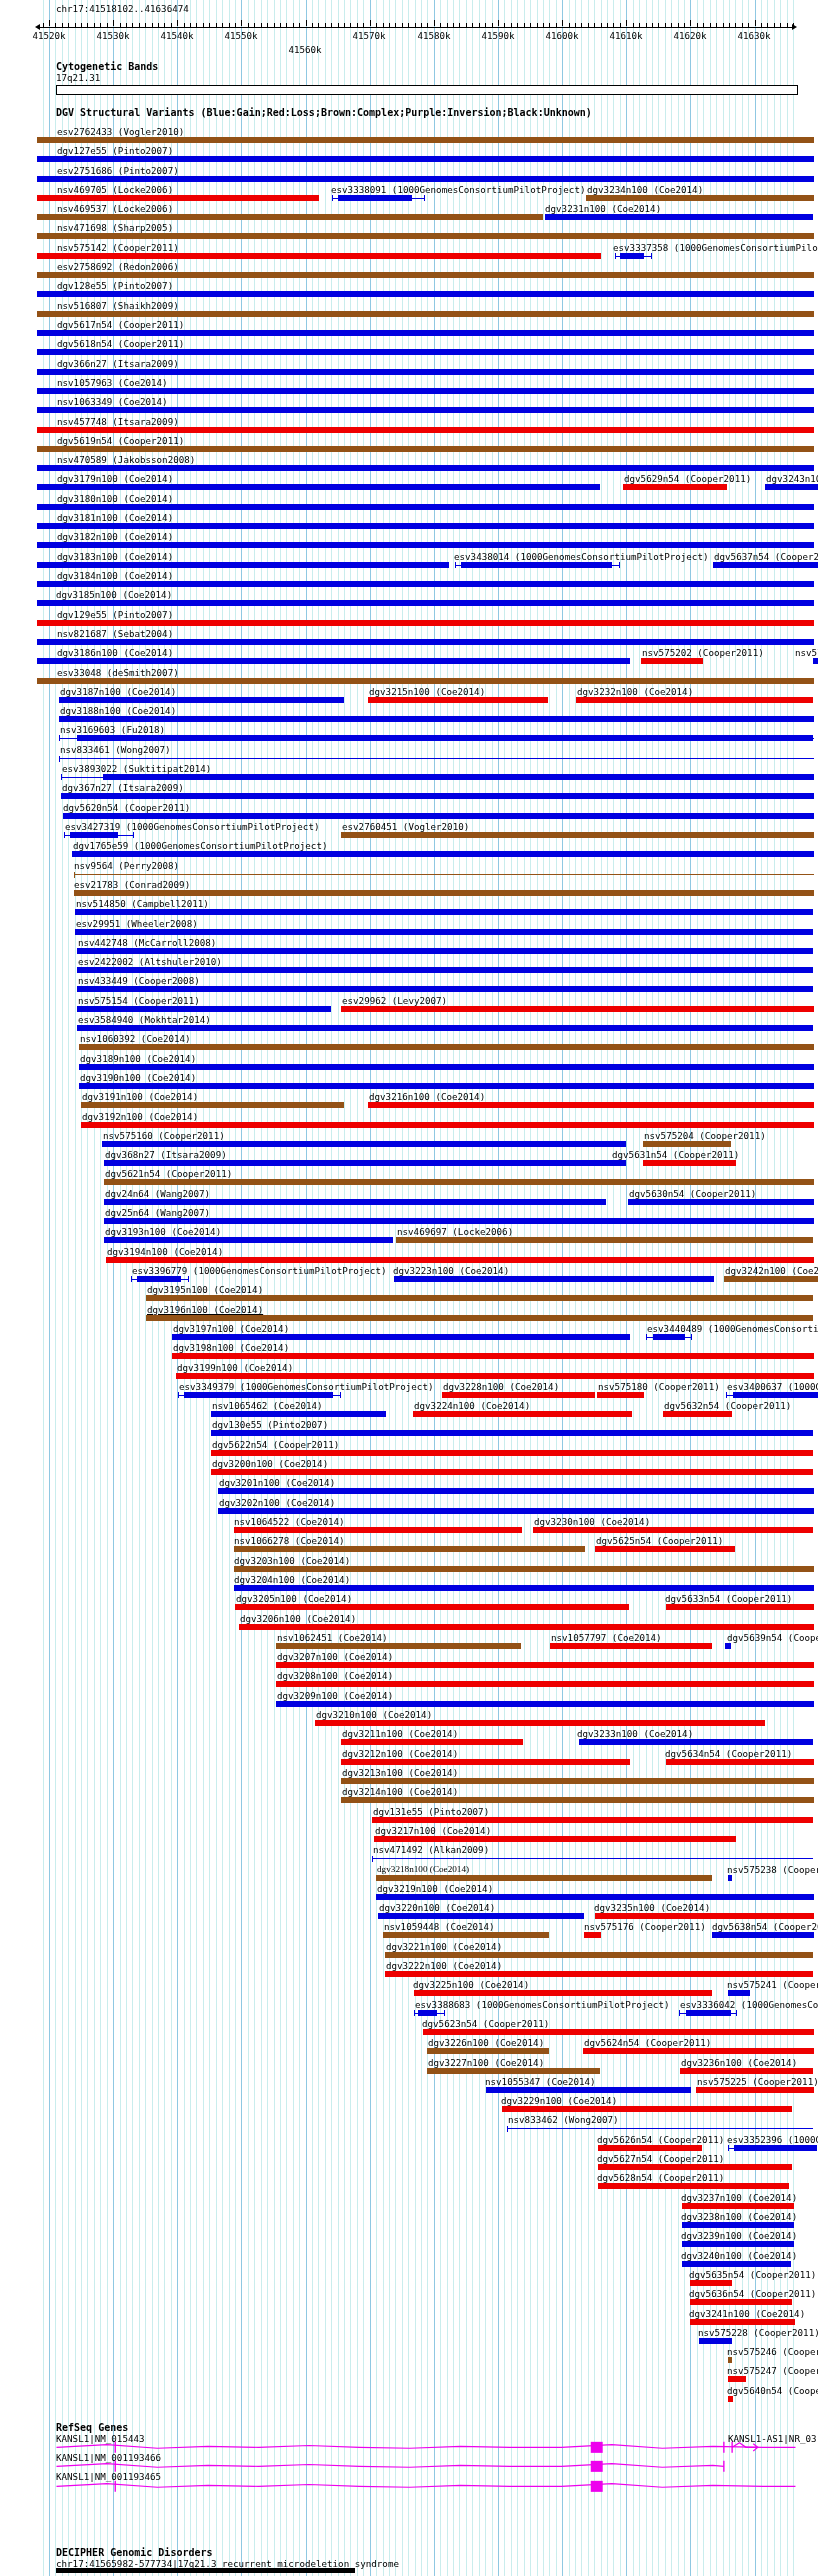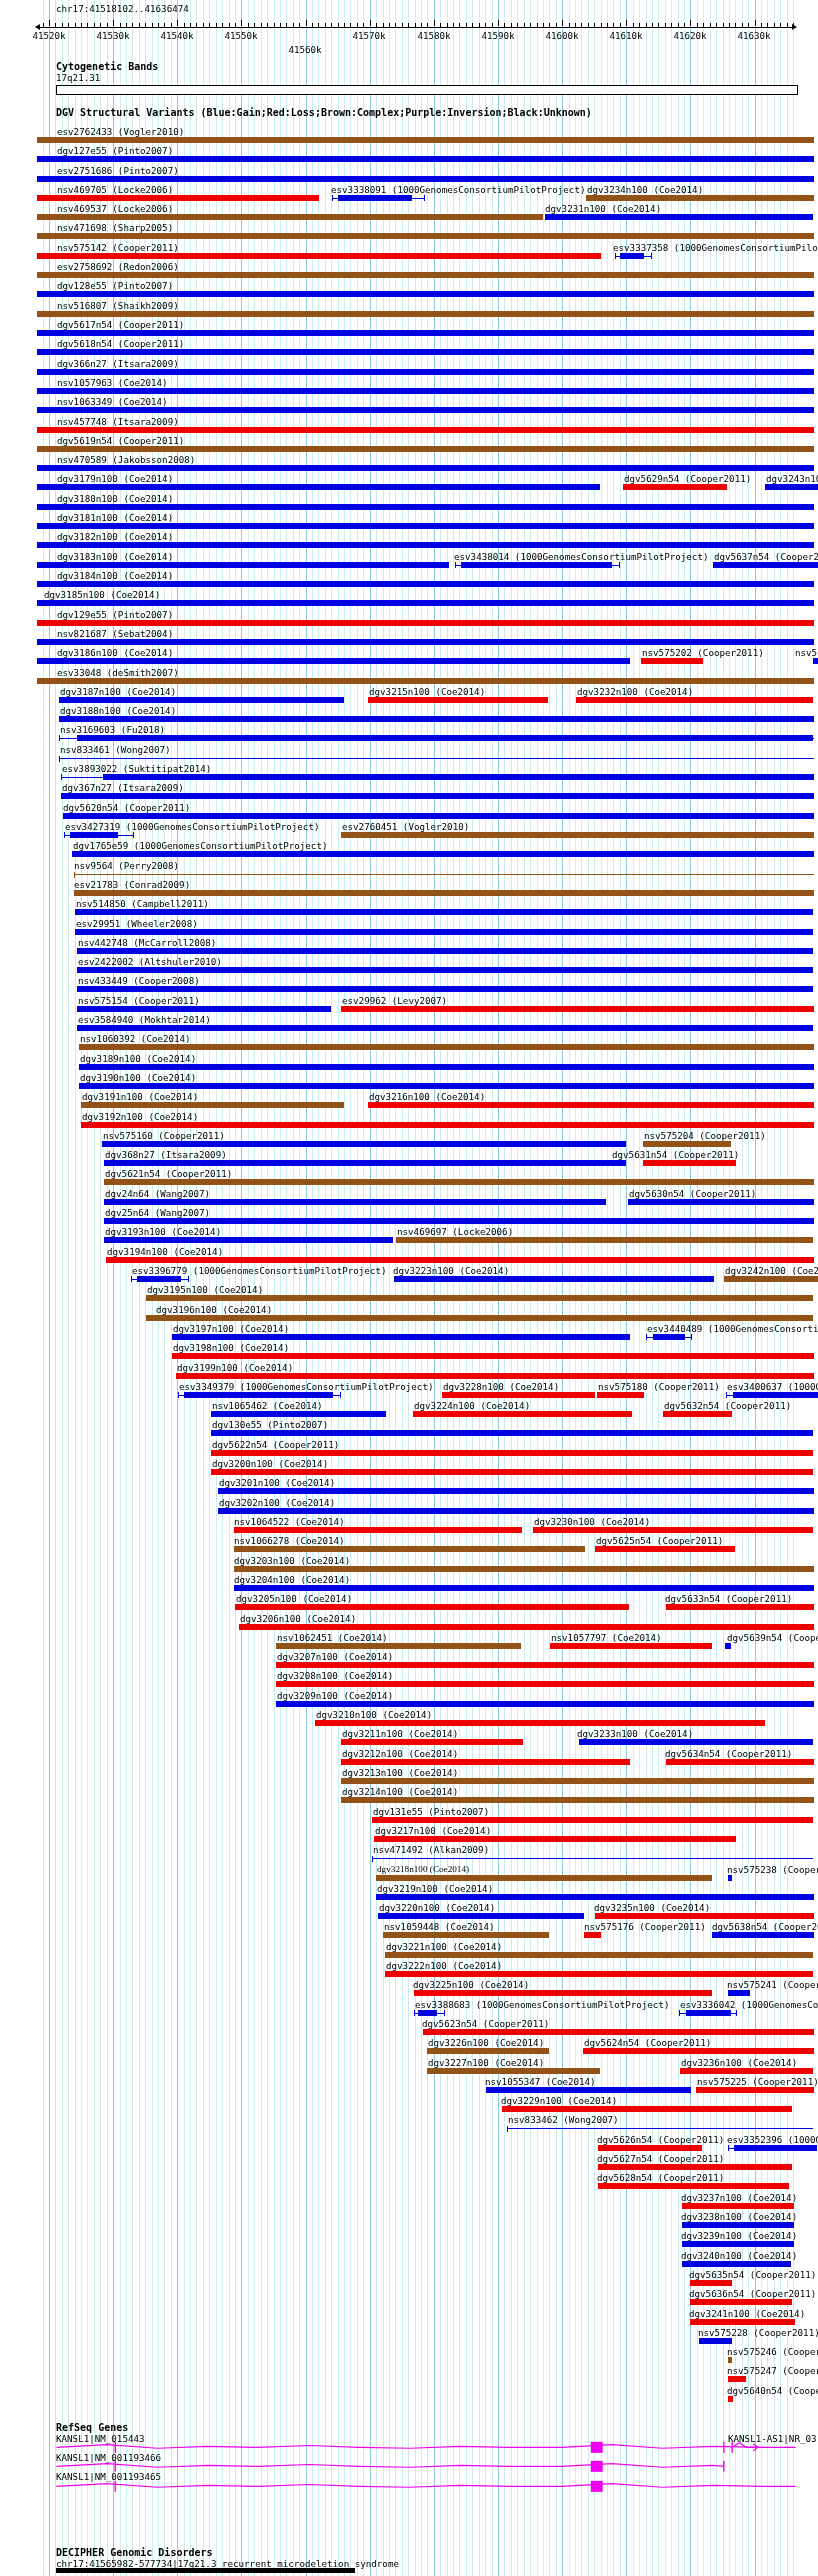--- a/index.html
+++ b/index.html
@@ -397,21 +397,21 @@
         <div style="position: absolute; left: 619px; top: 11px; width: 0.9px; height: 6.4px; background: rgb(0, 0, 224);"></div>
         <div style="position: absolute; left: 461px; top: 11px; width: 151px; height: 6.4px; background: rgb(0, 0, 224);"></div>
         <div class="lbl" style="left: 714px;">dgv5637n54 (Cooper2011)</div>
         <div style="position: absolute; left: 713px; top: 11px; width: 105px; height: 6.4px; background: rgb(0, 0, 224);"></div>
       </div>
       <div class="row" style="top: 570px;">
         <div class="lbl" style="left: 57px;">dgv3184n100 (Coe2014)</div>
         <div style="position: absolute; left: 37px; top: 11px; width: 777px; height: 6.4px; background: rgb(0, 0, 224);"></div>
       </div>
       <div class="row" style="top: 589px;">
-        <div class="lbl" style="left: 44px; text-align: right;">dgv3185n100 (Coe2014)</div>
+        <div class="lbl" style="left: 56px; text-align: right;">dgv3185n100 (Coe2014)</div>
         <div style="position: absolute; left: 37px; top: 11px; width: 777px; height: 6.4px; background: rgb(0, 0, 224);"></div>
       </div>
       <div class="row" style="top: 609px;">
         <div class="lbl" style="left: 57px;">dgv129e55 (Pinto2007)</div>
         <div style="position: absolute; left: 37px; top: 11px; width: 777px; height: 6.4px; background: rgb(238, 0, 0);"></div>
       </div>
       <div class="row" style="top: 628px;">
         <div class="lbl" style="left: 57px;">nsv821687 (Sebat2004)</div>
         <div style="position: absolute; left: 37px; top: 11px; width: 777px; height: 6.4px; background: rgb(0, 0, 224);"></div>
       </div>
@@ -583,21 +583,21 @@
         <div class="lbl" style="left: 393px;">dgv3223n100 (Coe2014)</div>
         <div style="position: absolute; left: 394px; top: 11px; width: 320px; height: 6.4px; background: rgb(0, 0, 224);"></div>
         <div class="lbl" style="left: 725px;">dgv3242n100 (Coe2014)</div>
         <div style="position: absolute; left: 724px; top: 11px; width: 94px; height: 6.4px; background: rgb(147, 82, 22);"></div>
       </div>
       <div class="row" style="top: 1284px;">
         <div class="lbl" style="left: 147px;">dgv3195n100 (Coe2014)</div>
         <div style="position: absolute; left: 146px; top: 11px; width: 667px; height: 6.4px; background: rgb(147, 82, 22);"></div>
       </div>
       <div class="row" style="top: 1304px;">
-        <div class="lbl" style="left: 156px;">dgv3196n100 (Coe2014)</div>
+        <div class="lbl" style="left: 147px; text-decoration: underline;">dgv3196n100 (Coe2014)</div>
         <div style="position: absolute; left: 146px; top: 11px; width: 667px; height: 6.4px; background: rgb(147, 82, 22);"></div>
       </div>
       <div class="row" style="top: 1323px;">
         <div class="lbl" style="left: 173px;">dgv3197n100 (Coe2014)</div>
         <div style="position: absolute; left: 172px; top: 11px; width: 458px; height: 6.4px; background: rgb(0, 0, 224);"></div>
         <div class="lbl" style="left: 647px;">esv3440489 (1000GenomesConsortiumPilotProject)</div>
         <div style="position: absolute; left: 646px; top: 13.8px; width: 45px; height: 0.9px; background: rgb(0, 0, 224);"></div>
         <div style="position: absolute; left: 646px; top: 11px; width: 0.9px; height: 6.4px; background: rgb(0, 0, 224);"></div>
         <div style="position: absolute; left: 691px; top: 11px; width: 0.9px; height: 6.4px; background: rgb(0, 0, 224);"></div>
         <div style="position: absolute; left: 653px; top: 11px; width: 32px; height: 6.4px; background: rgb(0, 0, 224);"></div>

